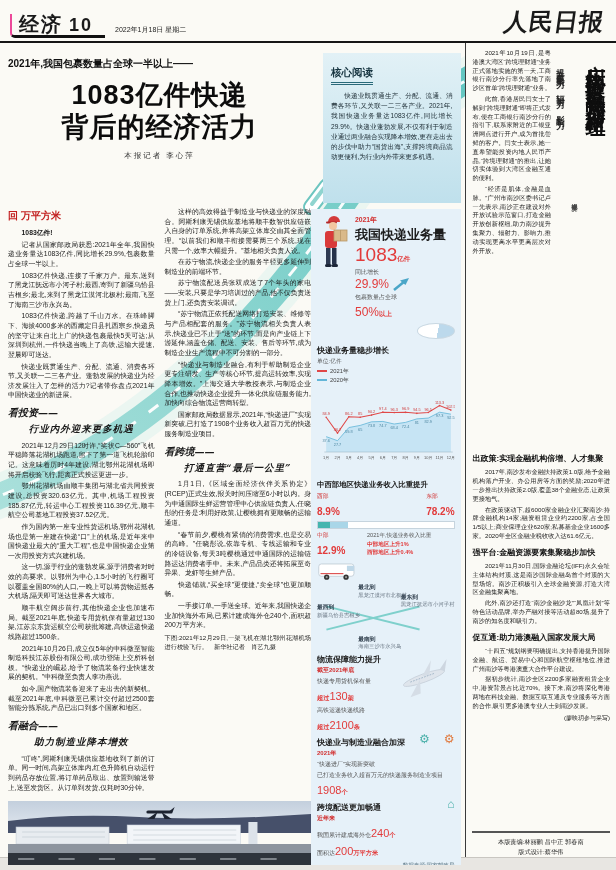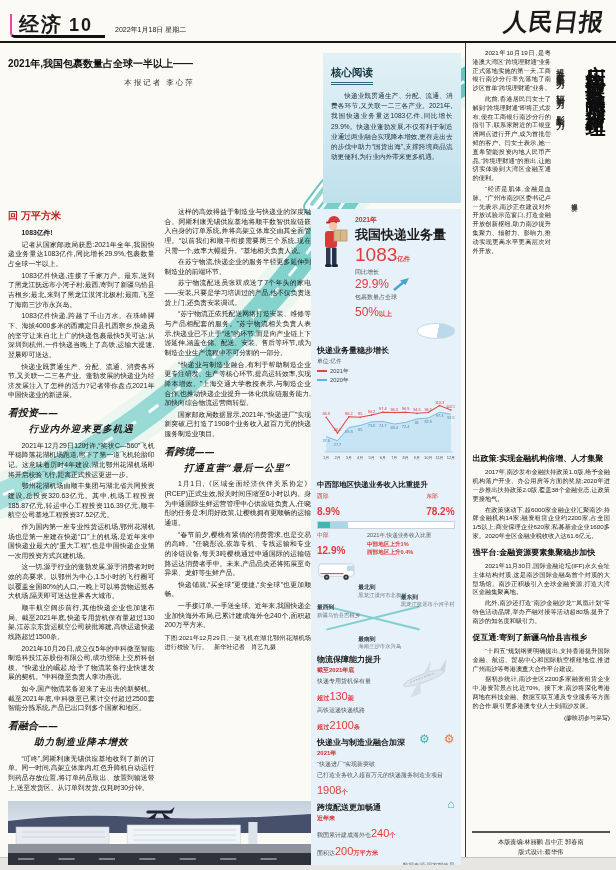--- a/index.html
+++ b/index.html
@@ -141,20 +141,24 @@
           <rect x="84" y="-7" width="30" height="14" rx="7" fill="#ffffff" stroke="#6cc5bf" stroke-width="2"></rect>
           <rect x="6" y="-3" width="26" height="4" rx="2" fill="#8fd4cf"></rect>
           <rect x="50" y="-3" width="22" height="4" rx="2" fill="#8fd4cf"></rect>
         </g>
       </svg>
 
       <div class="main-inner">
         <div class="left-part">
           <div class="hero">
             <div class="kicker">2021年,我国包裹数量占全球一半以上——</div>
+            <h1 class="headline">
+              <span>1083亿件快递</span>
+              <span>背后的经济活力</span>
+            </h1>
             <div class="byline">本报记者 李心萍</div>
           </div>
 
           <div class="cols">
             <div class="col">
               <div class="focus">
                 <span class="focus-icon">回</span>
                 <span>万平方米</span>
               </div>
               <div data-list="article.col1_intro">
@@ -457,21 +461,21 @@
       <h3 class="side-sub">出政策:实现金融机构倍增、人才集聚</h3>
       <div data-list="side_article.sec1">
           <p class="para">2017年,南沙发布金融扶持政策1.0版,给予金融机构落户开业、办公用房等方面的奖励;2020年进一步推出扶持政策2.0版,覆盖38个金融业态,让政策更接地气。</p>
           <p class="para">在政策驱动下,超6000家金融企业汇聚南沙:持牌金融机构14家;融资租赁企业约2200家,占全国1/5以上;商业保理企业620家;私募基金企业1600多家。2020年全区金融业税收收入达61.6亿元。</p>
         </div>
       <h3 class="side-sub">强平台:金融资源要素集聚稳步加快</h3>
       <div data-list="side_article.sec2">
           <p class="para">2021年11月30日,国际金融论坛(IFF)永久会址主体结构封顶,这是南沙国际金融岛首个封顶的大型场馆。南沙正积极引入全球金融资源,打造大湾区金融集聚高地。</p>
           <p class="para">此外,南沙还打造“南沙金融沙龙”“凤凰计划”等特色活动品牌,举办产融对接等活动超80场,提升了南沙的知名度和吸引力。</p>
         </div>
-      <h3 class="side-sub">促互通:寄到了新疆乌恰县吉根乡</h3>
+      <h3 class="side-sub">促互通:助力港澳融入国家发展大局</h3>
       <div data-list="side_article.sec3">
           <p class="para">“十四五”规划纲要明确提出,支持香港提升国际金融、航运、贸易中心和国际航空枢纽地位,推进广州南沙等粤港澳重大合作平台建设。</p>
           <p class="para">据初步统计,南沙全区2200多家融资租赁企业中,港资背景占比近70%。接下来,南沙将深化粤港两地在科技金融、数据互联互通及专业服务等方面的合作,吸引更多港澳专业人士到南沙发展。</p>
         </div>
       <p class="credit">(廖映玥参与采写)</p>
       <div class="side-footer">
         <div>本版责编:林丽鹂 吕中正 郭春南</div>
         <div>版式设计:蔡华伟</div>
       </div>
     </aside>

